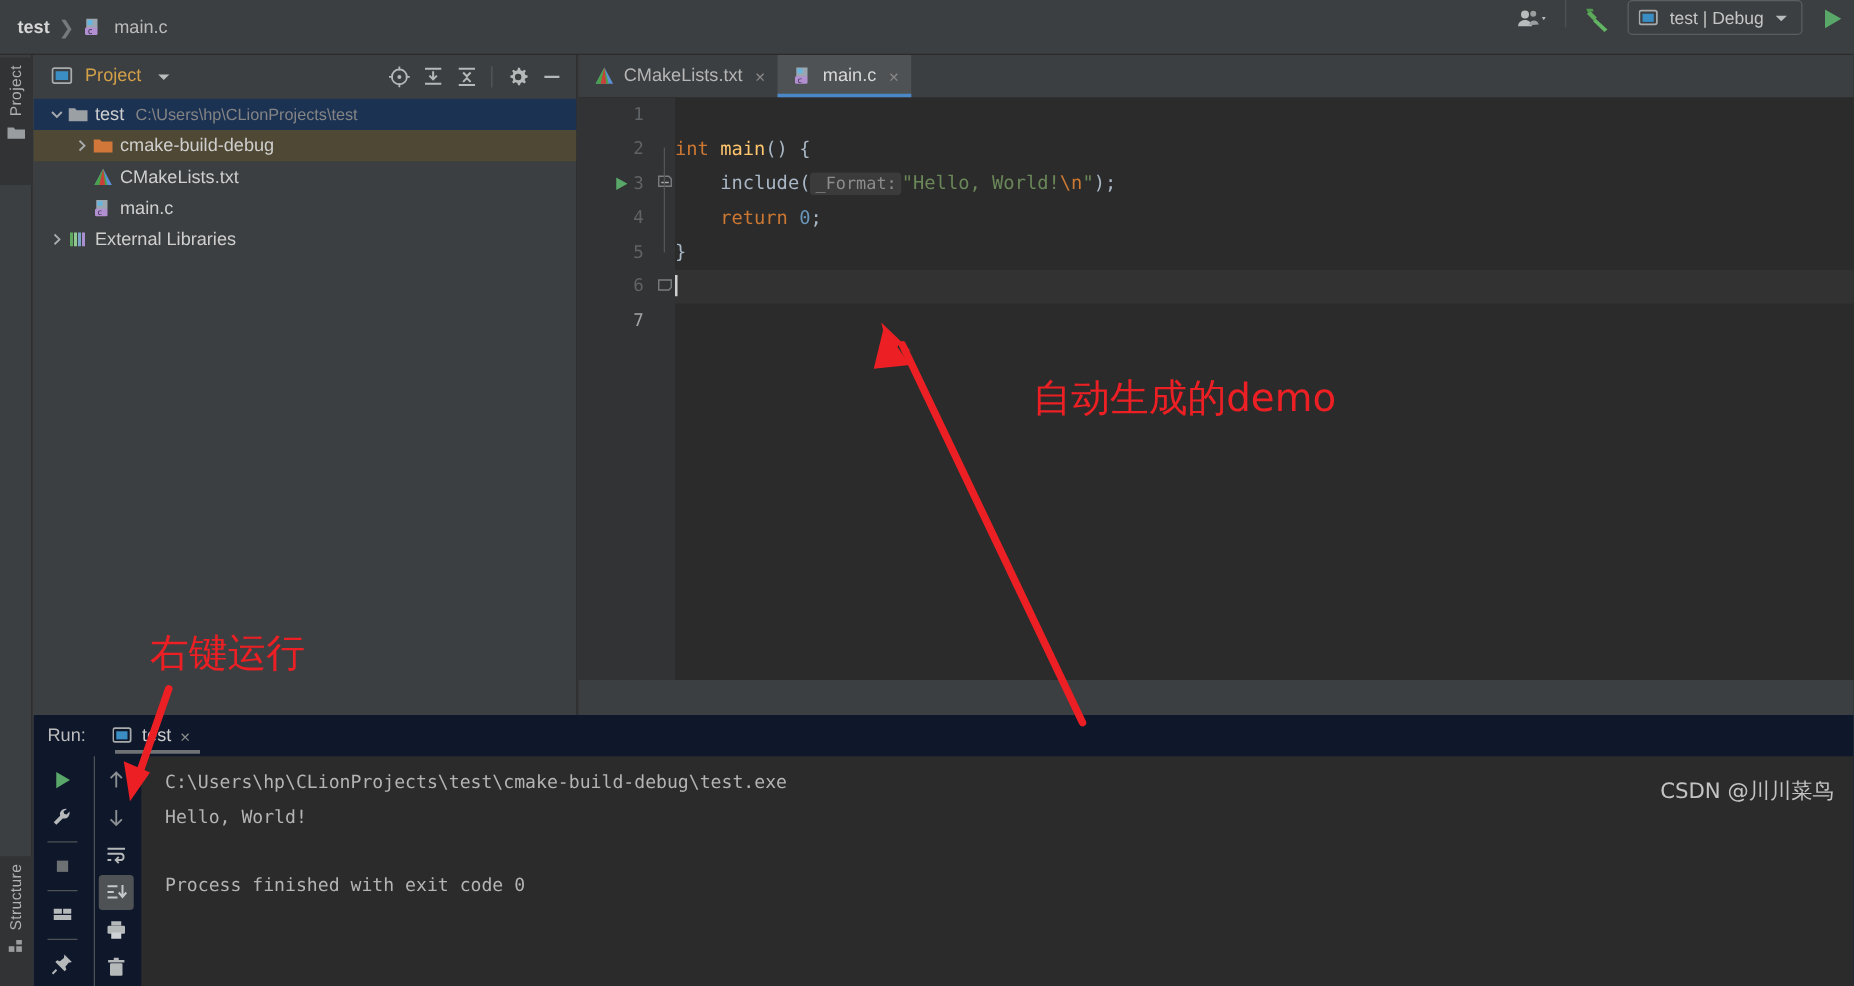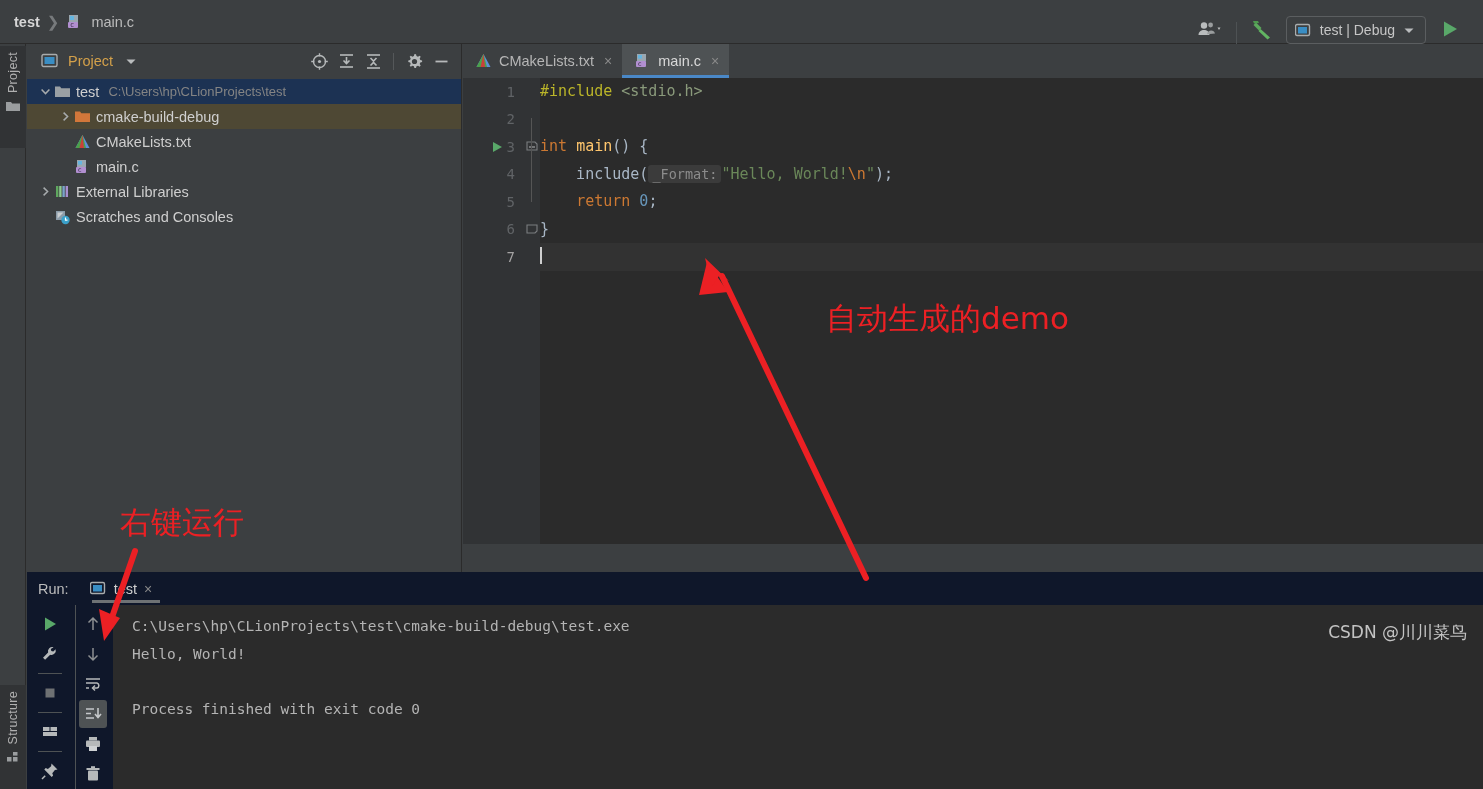--- a/index.html
+++ b/index.html
@@ -17,22 +17,22 @@
     position: absolute; left: 0; top: 0; width: 1483px; height: 44px;
     background: #3c3f41; border-bottom: 1px solid #2b2b2b;
     display: flex; align-items: center;
   }
   .breadcrumb { display: flex; align-items: center; margin-left: 14px; gap: 7px; }
   .bc-text { color: #bbbbbb; font-size: 14.5px; }
   .bc-text.bold { color: #d6d6d6; font-weight: bold; }
   .bc-sep { color: #777a7c; font-size: 15px; }
 
   .topbar-right {
-    position: absolute; right: 16px; top: 0; height: 44px;
-    display: flex; align-items: flex-end; gap: 0px;
+    position: absolute; right: 0; top: 0; height: 44px;
+    display: flex; align-items: flex-start; gap: 0px;
   }
   .tb-btn {
     height: 30px; display: flex; align-items: center; justify-content: center;
     padding: 0 6px; border-radius: 3px;
   }
   .tb-div { width: 1px; height: 22px; background: #4e5254; margin: 0 7px; }
 
   .runconfig {
     display: flex; align-items: center; gap: 8px;
     border: 1px solid #5b5e60; border-radius: 4px;
@@ -401,34 +401,20 @@
               <svg width="17" height="15" viewBox="0 0 17 15">
                 <rect x="2" y="2" width="2.4" height="11" fill="#5fa85f"></rect>
                 <rect x="5.2" y="2" width="2.4" height="11" fill="#8fc98f"></rect>
                 <rect x="8.4" y="2" width="2.4" height="11" fill="#7aa3c9"></rect>
                 <rect x="11.6" y="2" width="2.4" height="11" fill="#a88fd0"></rect>
               </svg>
             </span>
           </span>
           <span class="t-label">External Libraries</span>
         </div>
-        <div class="trow" style="padding-left: 10px;">
-          <span class="t-arrow"></span>
-          <span class="t-ico">
-            <span style="display: inline-flex;">
-              <svg width="17" height="16" viewBox="0 0 17 16">
-                <path d="M2 2 h9 v9 h-9 z" fill="#8b9ba8"></path>
-                <path d="M3.5 3.5 L9.5 3.5 L3.5 9.5 Z" fill="#c9cdd0"></path>
-                <circle cx="11.5" cy="11" r="4.2" fill="#3aa0c9"></circle>
-                <path d="M11.5 8.6 v2.6 h2" stroke="#ffffff" stroke-width="1.2" fill="none"></path>
-              </svg>
-            </span>
-          </span>
-          <span class="t-label">Scratches and Consoles</span>
-        </div>
       </div>
   </div>
 
   <div class="editor-area">
     <div class="tabbar" id="tabbar-root">
         <div class="etab">
           <span style="display: inline-flex;">
             <svg width="17" height="16" viewBox="0 0 17 16">
               <path d="M8.5 1 L15.5 14 L1.5 14 Z" fill="#5d8fd6"></path>
               <path d="M8.5 1 L12 14 L1.5 14 Z" fill="#4ba14b"></path>
@@ -475,21 +461,20 @@
           </svg>
         </div>
         <div class="vline"></div>
         <div style="position:absolute;left:2px;top:143px;">
           <svg width="12" height="12" viewBox="0 0 12 12">
             <path d="M1 10 h8 l2 -2 v-6 h-10 z" fill="none" stroke="#7b7e80" stroke-width="1.1"></path>
           </svg>
         </div>
       </div>
       <div class="code" id="code-root">
-          <div class="cline"><span class="pp">#include</span><span class="id"> </span><span class="hdr">&lt;stdio.h&gt;</span></div>
           <div class="cline">&nbsp;</div>
           <div class="cline"><span class="kw">int</span><span class="id"> </span><span class="fn">main</span><span class="punct">() {</span></div>
           <div class="cline"><span class="id">    include(</span><span class="hint">_Format:</span><span class="str">"Hello, World!</span><span class="esc">\n</span><span class="str">"</span><span class="punct">);</span></div>
           <div class="cline"><span class="id">    </span><span class="kw">return</span><span class="id"> </span><span class="num">0</span><span class="punct">;</span></div>
           <div class="cline"><span class="punct">}</span></div>
           <div class="cline caret"><span class="caret-bar"></span></div>
         </div>
       <div class="editor-divider"></div>
     </div>
   </div>

